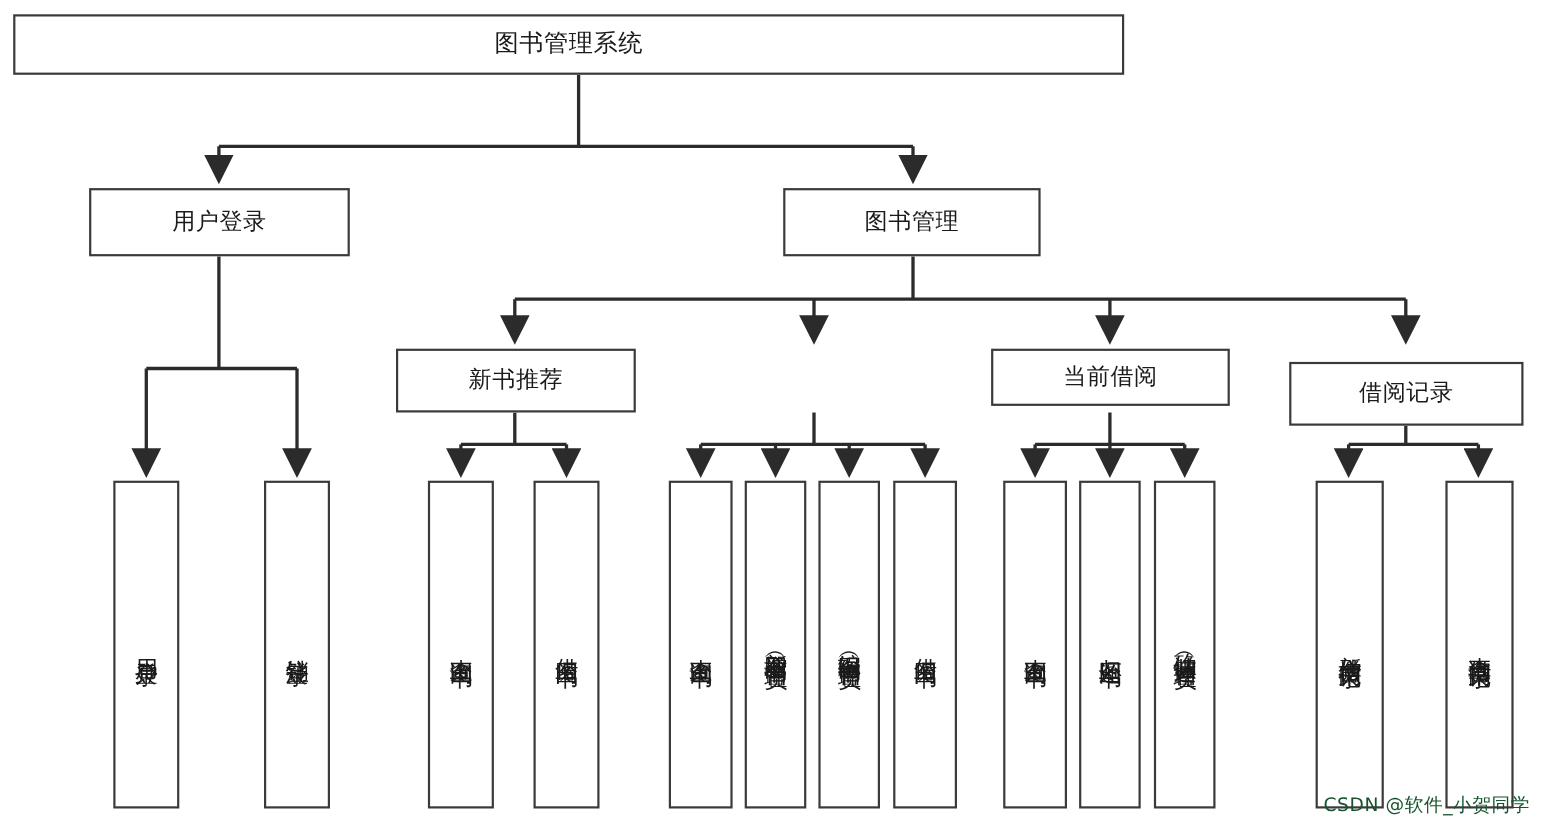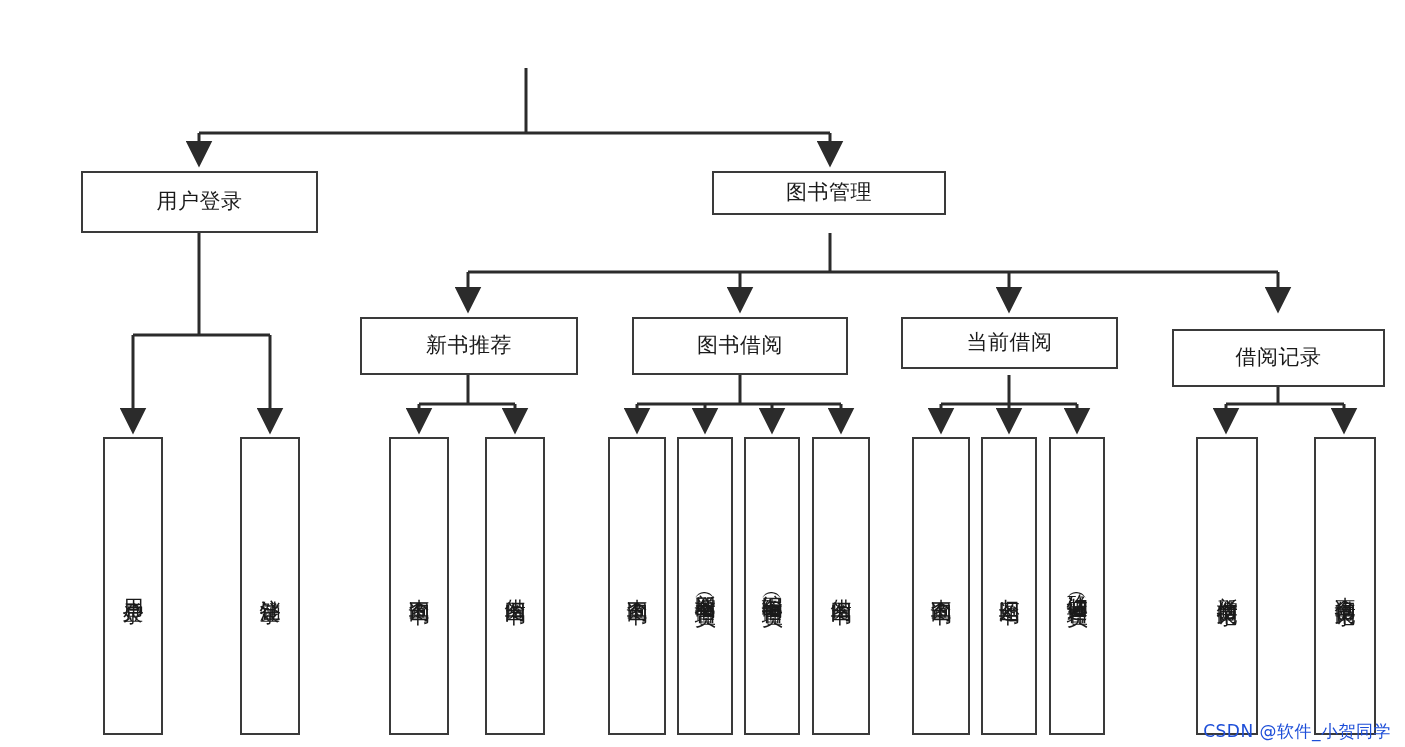--- a/index.html
+++ b/index.html
@@ -63,21 +63,21 @@
     line-height: 1.08;
     letter-spacing: 2px;
     max-height: 270px;
     white-space: nowrap;
   }
   .watermark {
     position: absolute;
     right: 14px;
     bottom: 4px;
     font-size: 17px;
-    color: #1d4ed8;
+    color: #14532d;
     letter-spacing: 0.5px;
     white-space: nowrap;
     user-select: none;
   }
 </style>
 </head>
 <body>
 
 <div id="canvas">
 
@@ -124,34 +124,34 @@
       <path d="M 1009 404 L 1009 430" marker-end="url(#arrow)"></path>
       <path d="M 1077 404 L 1077 430" marker-end="url(#arrow)"></path>
 
       <path d="M 1278 375 L 1278 404"></path>
       <path d="M 1226 404 L 1344 404"></path>
       <path d="M 1226 404 L 1226 430" marker-end="url(#arrow)"></path>
       <path d="M 1344 404 L 1344 430" marker-end="url(#arrow)"></path>
     </g>
   </svg>
 
+  <div class="node horiz root" style="left:12px; top:13px; width:1010px; height:55px;">
+    <span class="label">图书管理系统</span>
+  </div>
 
   <div class="node horiz" style="left:81px; top:171px; width:237px; height:62px;">
     <span class="label">用户登录</span>
   </div>
-  <div class="node horiz" style="left:712px; top:171px; width:234px; height:44px;">
+  <div class="node horiz" style="left:712px; top:171px; width:234px; height:62px;">
     <span class="label">图书管理</span>
   </div>
 
   <div class="node horiz" style="left:360px; top:317px; width:218px; height:58px;align-items:center;">
     <span class="label">新书推荐</span>
   </div>
-  <div class="node horiz" style="left:632px; top:317px; width:216px; height:58px;">
-    <span class="label">图书借阅</span>
-  </div>
   <div class="node horiz" style="left:901px; top:317px; width:217px; height:52px;">
     <span class="label">当前借阅</span>
   </div>
   <div class="node horiz" style="left:1172px; top:329px; width:213px; height:58px;">
     <span class="label">借阅记录</span>
   </div>
 
   <div class="node vert" style="left:103px; top:437px; width:60px; height:298px;">
     <span class="label">用户登录</span>
   </div>

